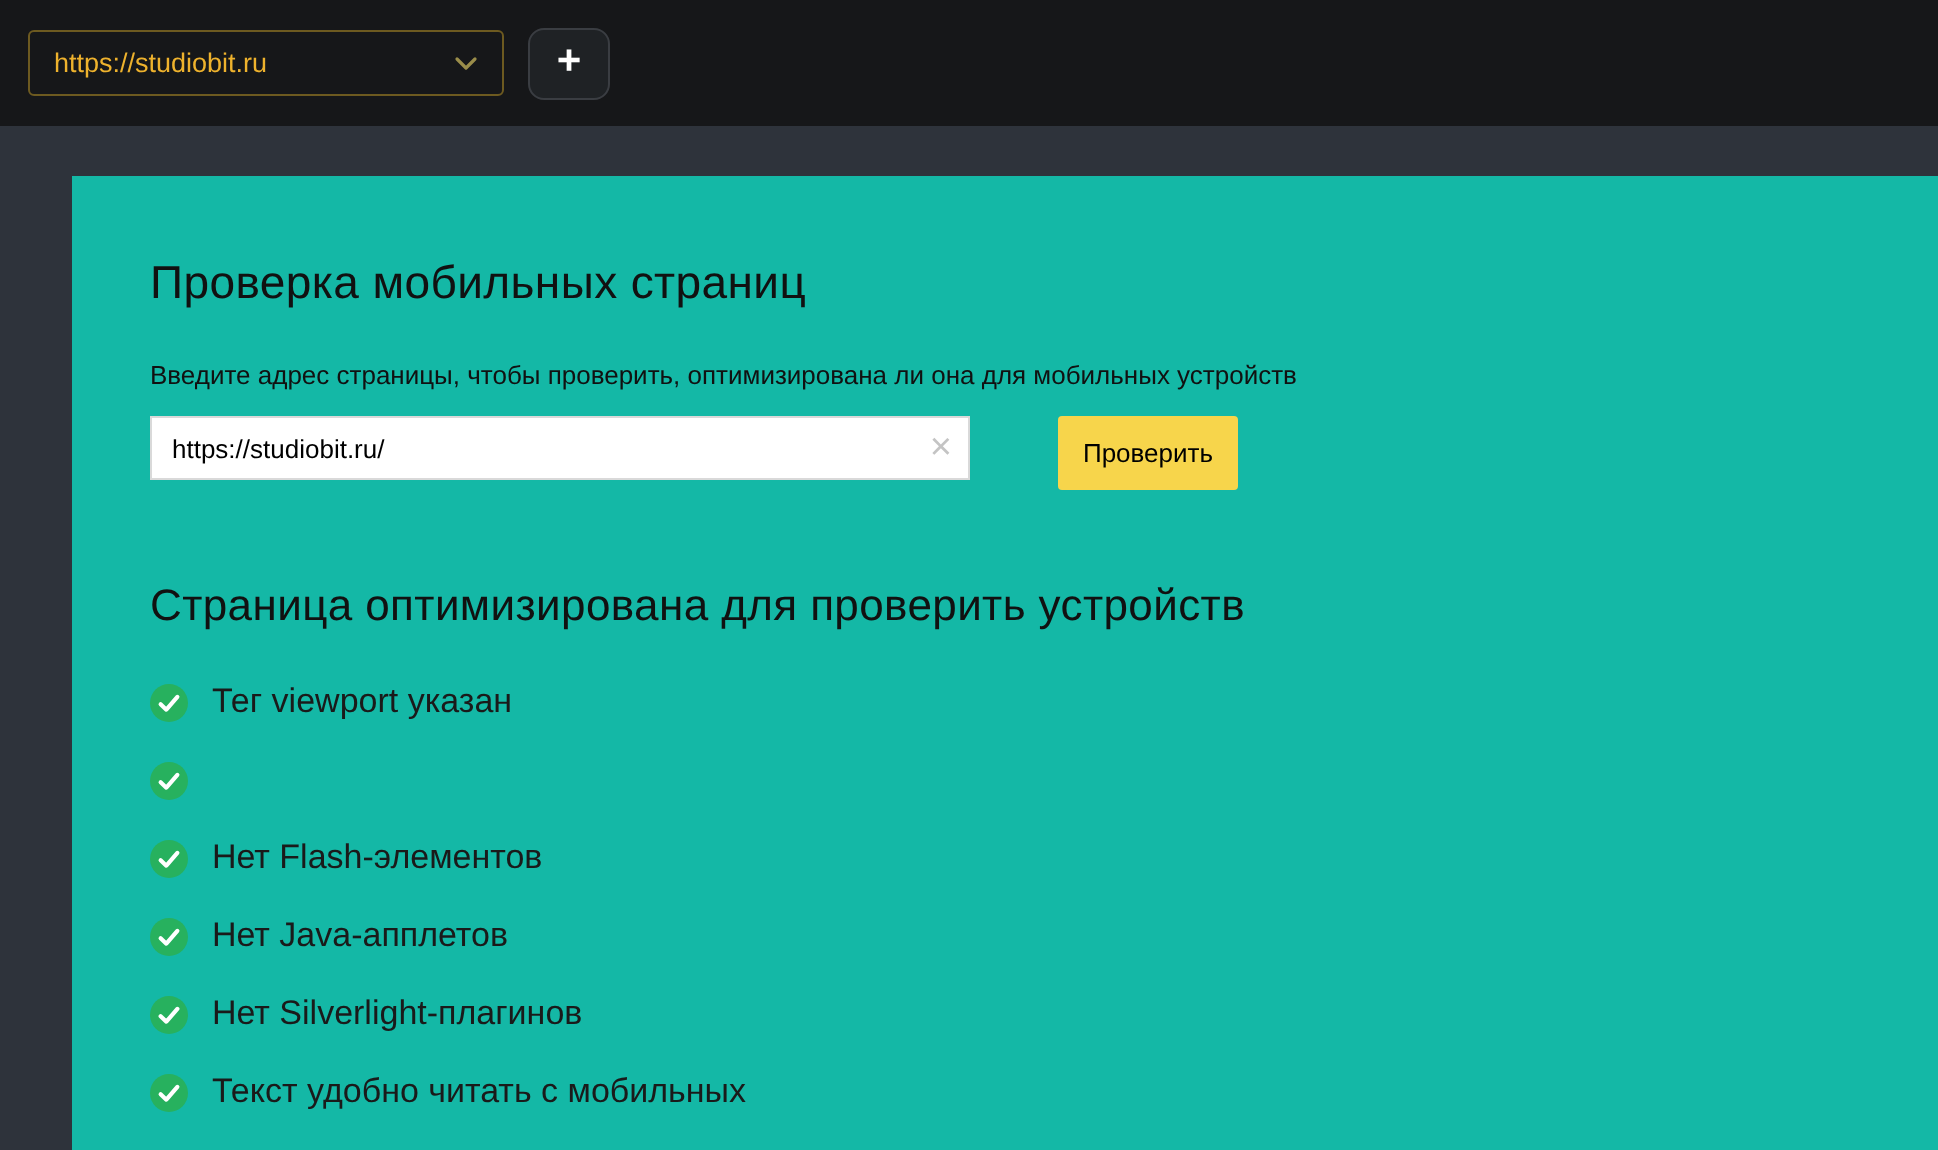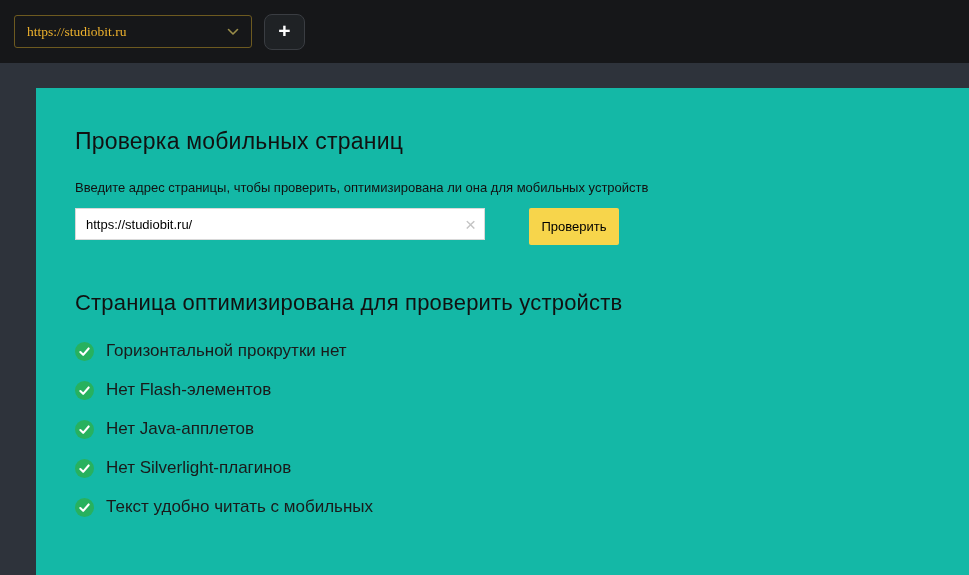--- a/index.html
+++ b/index.html
@@ -18,21 +18,21 @@
   .site-selector {
     position: absolute; left: 14px; top: 15px; width: 238px; height: 33px;
     border: 1px solid #6d5a20; border-radius: 3px;
     background: #161719;
     display: flex; align-items: center;
     padding: 0 12px;
     cursor: pointer;
   }
   .site-selector .site-url {
     color: #eeb22d; font-size: 13.5px; flex: 1;
-    white-space: nowrap; overflow: hidden; font-family: Liberation Serif, serif;
+    white-space: nowrap; overflow: hidden;
   }
   .site-selector .chev {
     width: 12px; height: 8px; flex: 0 0 auto; margin-left: 8px;
   }
   .add-site-btn {
     position: absolute; left: 264px; top: 14px; width: 41px; height: 36px;
     background: #1f2225; border: 1px solid #3a3d42; border-radius: 8px;
     color: #ffffff; font-size: 21px; font-weight: bold; line-height: 32px;
     text-align: center; cursor: pointer;
   }
@@ -116,27 +116,33 @@
     <div class="url-input-wrap">
       <input class="url-input" type="text" value="https://studiobit.ru/" style="">
       <span class="clear-btn">×</span>
     </div>
     <button class="submit-btn">Проверить</button>
   </div>
 
   <h2 class="result-heading">Страница оптимизирована для проверить устройств</h2>
 
   <ul class="check-list">
+  <li class="check-item">
+    <svg class="check-icon" viewBox="0 0 20 20">
+      <circle cx="10" cy="10" r="10" fill="#27b15e"></circle>
+      <path d="M5.6 10.6 l3.0 2.9 L14.4 6.8" fill="none" stroke="#ffffff" stroke-width="2.2" stroke-linecap="round" stroke-linejoin="round"></path>
+    </svg>
+    <span class="check-label">Тег viewport указан</span>
+  </li>
 
   <li class="check-item">
     <svg class="check-icon" viewBox="0 0 20 20">
       <circle cx="10" cy="10" r="10" fill="#27b15e"></circle>
       <path d="M5.6 10.6 l3.0 2.9 L14.4 6.8" fill="none" stroke="#ffffff" stroke-width="2.2" stroke-linecap="round" stroke-linejoin="round"></path>
     </svg>
-    <span class="check-label">Горизонтальной прокрутки нет</span>
   </li>
 
   <li class="check-item">
     <svg class="check-icon" viewBox="0 0 20 20">
       <circle cx="10" cy="10" r="10" fill="#27b15e"></circle>
       <path d="M5.6 10.6 l3.0 2.9 L14.4 6.8" fill="none" stroke="#ffffff" stroke-width="2.2" stroke-linecap="round" stroke-linejoin="round"></path>
     </svg>
     <span class="check-label">Нет Flash-элементов</span>
   </li>
 

